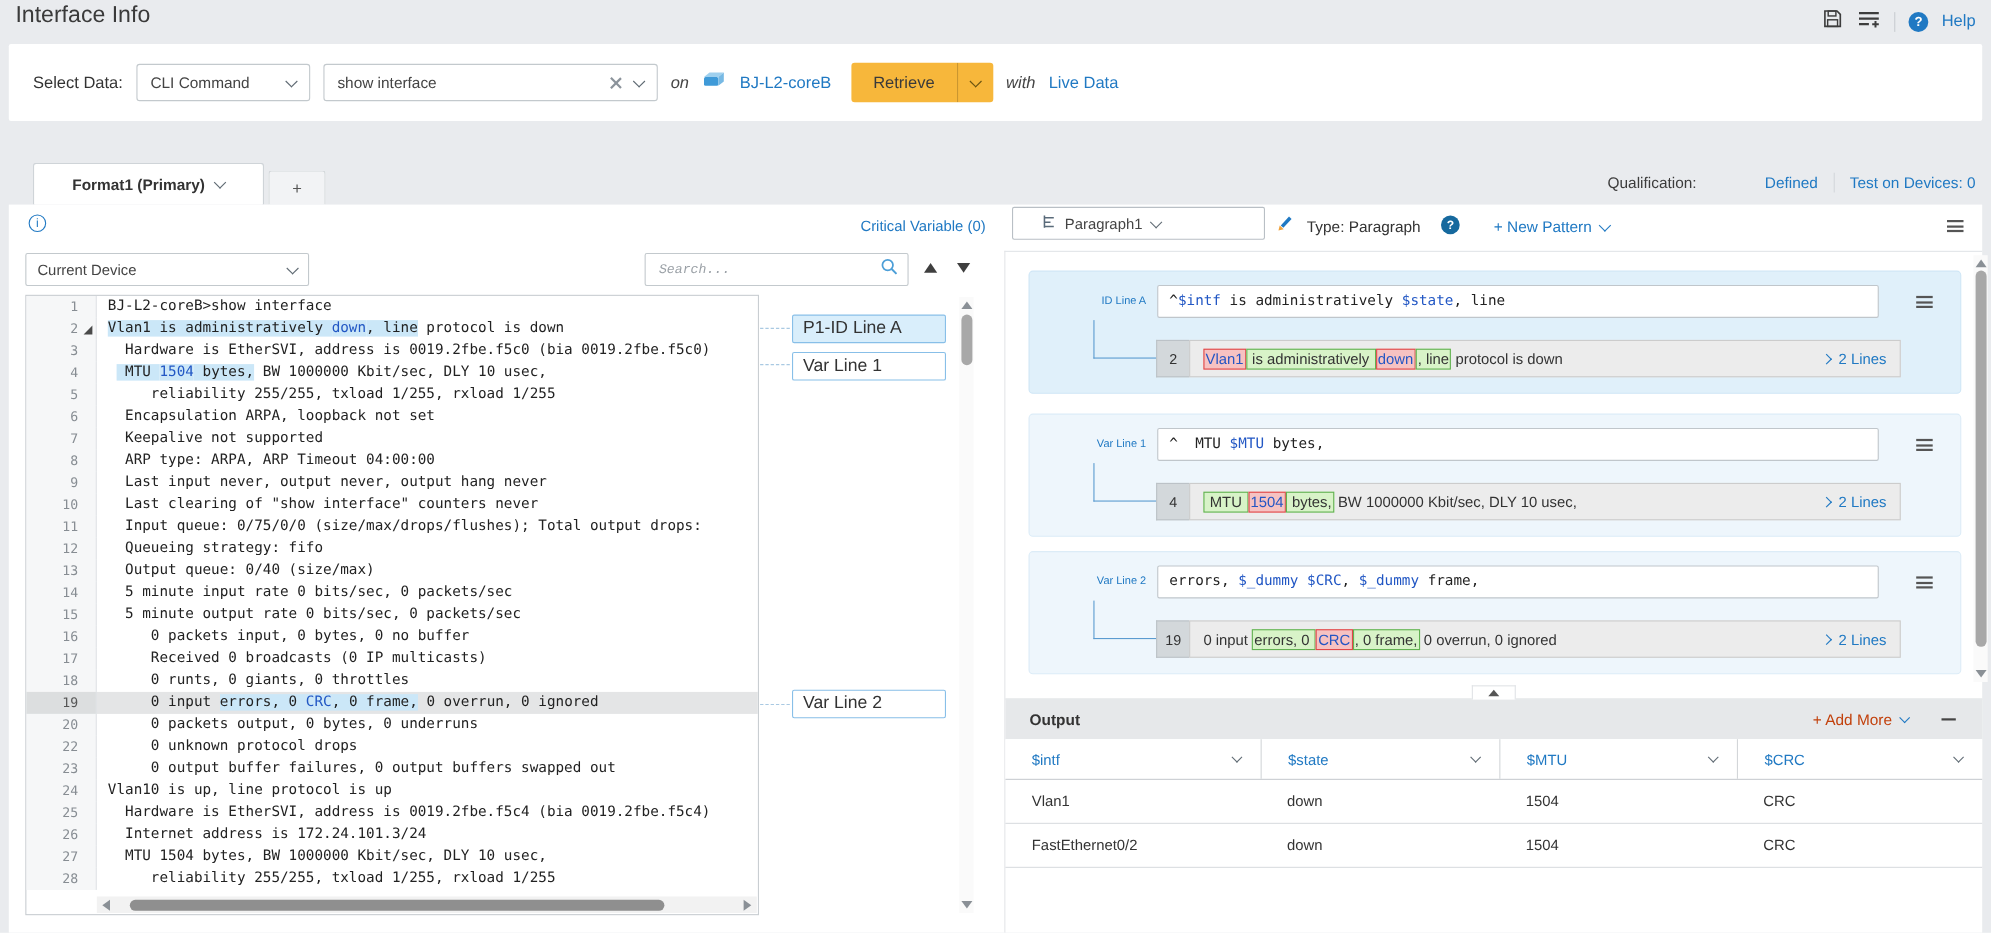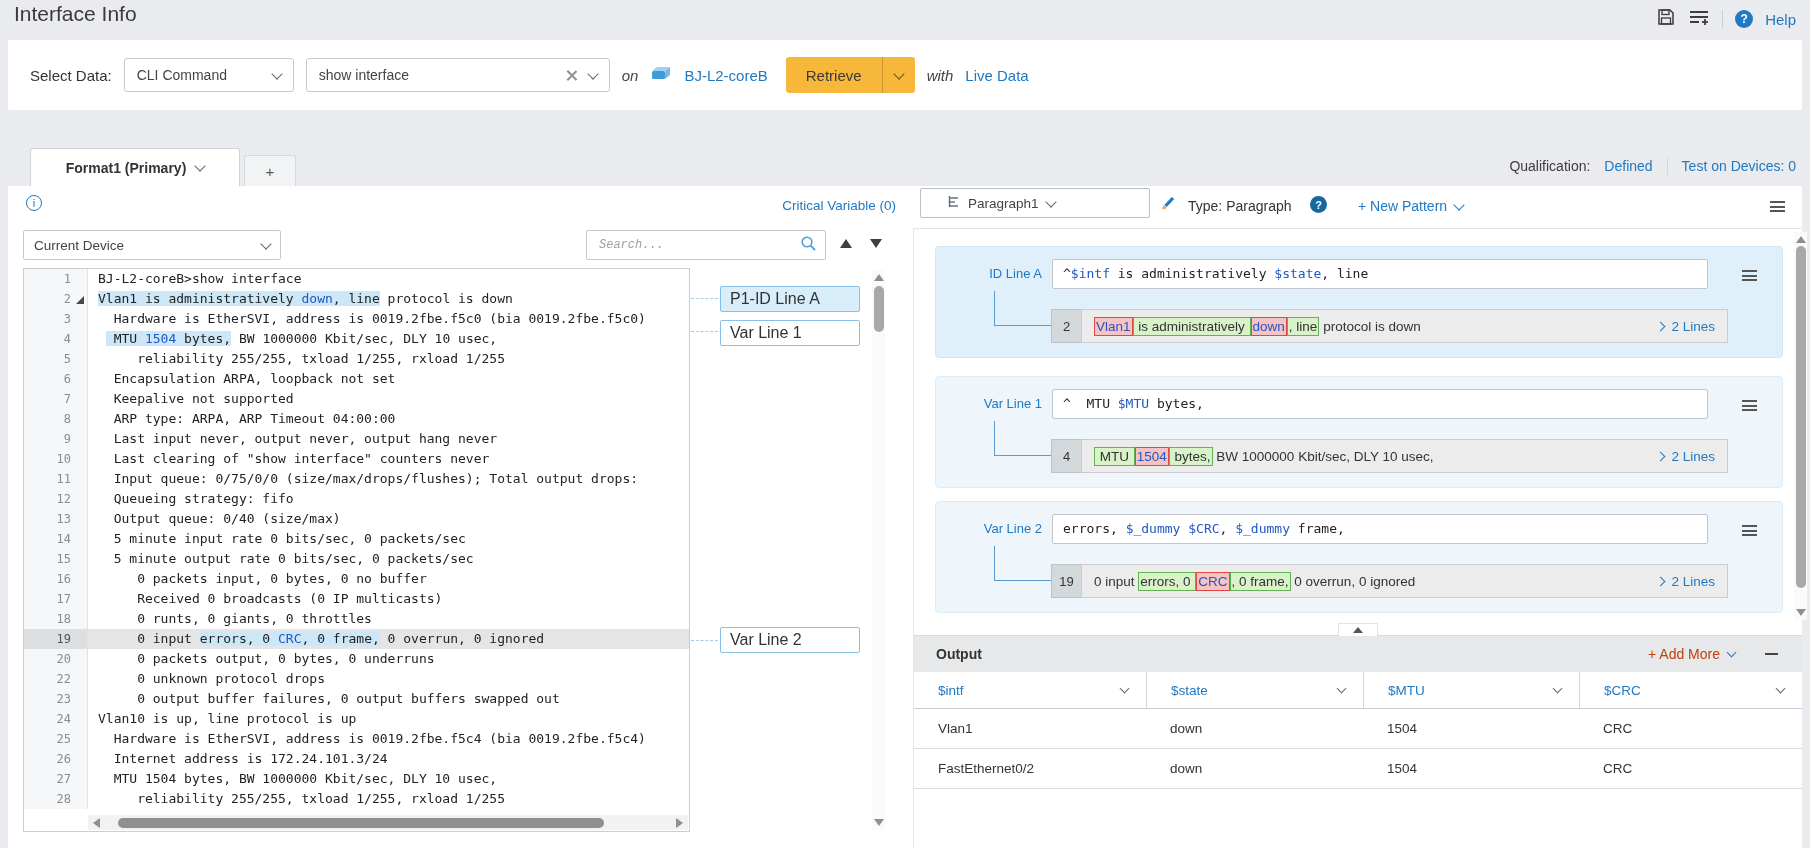--- a/index.html
+++ b/index.html
@@ -14,21 +14,21 @@
     display:flex;align-items:center;justify-content:center;}
   .help-txt{color:#2079c3;font-size:15px;}
 
   
   .select-bar{position:absolute;left:8px;right:8px;top:40px;height:70px;background:#fff;border-radius:2px;
     display:flex;align-items:center;padding:16px 22px;gap:12px;box-sizing:border-box;}
   .sb-label{font-size:15px;color:#333;}
   .selbox{height:34px;border:1px solid #c3c9cd;border-radius:3px;background:#fff;display:flex;align-items:center;
     padding:0 12px;font-size:14px;color:#444;box-sizing:border-box;}
   .selbox .chev{margin-left:auto;}
-  .w-type{width:170px;}
+  .w-type{width:158px;}
   .w-cmd{width:304px;}
   .cmd-right{margin-left:auto;display:flex;align-items:center;gap:12px;}
   .xmark{position:relative;width:11px;height:11px;display:inline-block;}
   .xmark::before,.xmark::after{content:"";position:absolute;left:5px;top:-1px;width:1.6px;height:13px;background:#8b939b;}
   .xmark::before{transform:rotate(45deg);}
   .xmark::after{transform:rotate(-45deg);}
   .italic{font-style:italic;color:#444;font-size:15px;}
   .blue-link{color:#2079c3;font-size:15px;cursor:pointer;}
   .retrieve{display:flex;height:36px;background:#f7b73b;border-radius:3px;overflow:hidden;align-items:stretch;margin-left:6px;}
   .retrieve-main{padding:0 20px;display:flex;align-items:center;font-size:15px;color:#3a3a3a;}
@@ -114,21 +114,21 @@
   .vscroll{position:absolute;width:13px;background:#fafafa;}
   .vscroll .tri-up{position:absolute;top:4px;left:1.5px;border-left:5px solid transparent;border-right:5px solid transparent;border-bottom:7px solid #8a9096;}
   .vscroll .tri-down{position:absolute;bottom:4px;left:1.5px;border-left:5px solid transparent;border-right:5px solid transparent;border-top:7px solid #8a9096;}
   .vthumb{position:absolute;left:1.5px;width:10px;background:#a8a8a8;border-radius:6px;}
   .lv{left:864px;top:84px;height:560px;}
   .rv{left:1786px;top:46px;height:388px;}
 
   
   .card{position:absolute;left:927px;width:848px;height:112px;border-radius:4px;background:#eef6fc;border:1px solid #dcecf7;box-sizing:border-box;}
   .card.active{background:#e0f0fa;border-color:#cfe6f6;}
-  .c-label{position:absolute;left:0;top:12px;width:106px;text-align:right;line-height:30px;font-size:13px;color:#2079c3;}
+  .c-label{position:absolute;left:0;top:12px;width:106px;text-align:right;line-height:30px;font-size:10px;color:#2079c3;}
   .c-conn{position:absolute;left:58px;top:44px;width:58px;height:34px;border-left:1px solid #5b9bd0;border-bottom:1px solid #5b9bd0;}
   .c-input{position:absolute;left:116px;top:12px;width:656px;height:30px;background:#fff;border:1px solid #c0c6cb;border-radius:2px;
     font-family:"DejaVu Sans Mono",monospace;font-size:13px;line-height:28px;padding:0 10px;white-space:pre;overflow:hidden;box-sizing:border-box;color:#222;}
   .pv{color:#2257c4;}
   .c-menu{position:absolute;left:806px;top:20px;}
   .s-row{position:absolute;left:115px;top:62px;width:677px;height:34px;display:flex;box-sizing:border-box;}
   .s-num{width:30px;flex:0 0 30px;background:#d3d8db;border:1px solid #bcc2c7;border-right:none;display:flex;align-items:center;
     justify-content:center;font-size:13px;color:#333;box-sizing:border-box;}
   .s-content{flex:1;background:#ececec;border:1px solid #ccc;display:flex;align-items:center;padding-left:12px;font-size:13.5px;
     color:#333;white-space:pre;overflow:hidden;box-sizing:border-box;}
@@ -217,21 +217,21 @@
   </div>
 
   <div class="tabs">
     <div class="tab-active">
       <span>Format1 (Primary)</span>
       <span class="chev"></span>
     </div>
     <div class="tab-add">+</div>
     <div class="tab-right">
       <span class="dark-label">Qualification:</span>
-      <span class="blue-link" style="font-size:14px;">Defined</span>
+      <span class="blue-link" style="font-size:14px;margin-left:48px;">Defined</span>
       <span class="vsep" style="background:#d4d8db;"></span>
       <span class="blue-link" style="font-size:14px;">Test on Devices: 0</span>
     </div>
   </div>
 
   <div class="main">
     <div class="hline"></div>
     <div class="vline"></div>
 
     <div class="info-circ">i</div>

